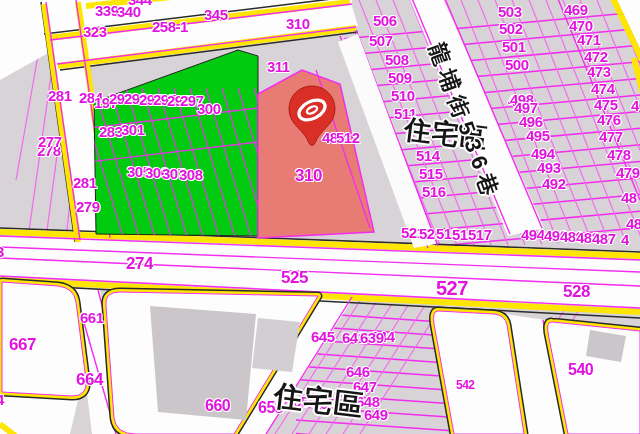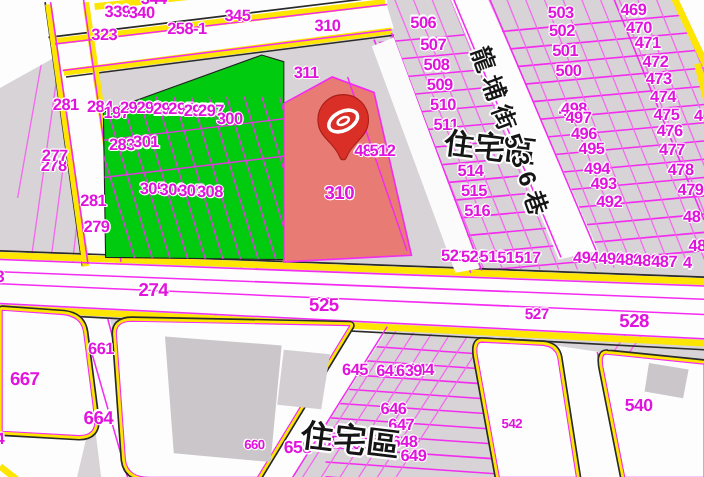--- a/index.html
+++ b/index.html
@@ -240,21 +240,21 @@
       <span class="lbl n" style="left: 121px; top: 122px;">301</span>
       <span class="lbl n" style="left: 197px; top: 101px;">300</span>
       <span class="lbl n" style="left: 127px; top: 164px;">305</span>
       <span class="lbl n" style="left: 145px; top: 165px;">306</span>
       <span class="lbl n" style="left: 162px; top: 166px;">307</span>
       <span class="lbl n" style="left: 179px; top: 167px;">308</span>
       <span class="lbl n" style="left: 295px; top: 167px; font-size: 17px;">310</span>
       <span class="lbl n" style="left: 322px; top: 130px;">488</span>
       <span class="lbl n" style="left: 336px; top: 130px;">512</span>
       <span class="lbl n" style="left: 373px; top: 13px;">506</span>
-      <span class="lbl n" style="left: 382px; top: 33px;">507</span>
+      <span class="lbl n" style="left: 369px; top: 33px;">507</span>
       <span class="lbl n" style="left: 385px; top: 52px;">508</span>
       <span class="lbl n" style="left: 388px; top: 70px;">509</span>
       <span class="lbl n" style="left: 391px; top: 88px;">510</span>
       <span class="lbl n" style="left: 394px; top: 106px;">511</span>
       <span class="lbl n" style="left: 416px; top: 148px;">514</span>
       <span class="lbl n" style="left: 419px; top: 166px;">515</span>
       <span class="lbl n" style="left: 422px; top: 184px;">516</span>
       <span class="lbl n" style="left: 498px; top: 4px;">503</span>
       <span class="lbl n" style="left: 499px; top: 21px;">502</span>
       <span class="lbl n" style="left: 502px; top: 39px;">501</span>
@@ -287,26 +287,26 @@
       <span class="lbl n" style="left: 452px; top: 227px;">518</span>
       <span class="lbl n" style="left: 468px; top: 227px;">517</span>
       <span class="lbl n" style="left: 521px; top: 227px;">494</span>
       <span class="lbl n" style="left: 544px; top: 228px;">490</span>
       <span class="lbl n" style="left: 560px; top: 229px;">489</span>
       <span class="lbl n" style="left: 576px; top: 230px;">488</span>
       <span class="lbl n" style="left: 592px; top: 231px;">487</span>
       <span class="lbl n" style="left: 621px; top: 232px;">4</span>
       <span class="lbl n" style="left: 126px; top: 255px; font-size: 17px;">274</span>
       <span class="lbl n" style="left: 281px; top: 269px; font-size: 17px;">525</span>
-      <span class="lbl n" style="left: 436px; top: 278px; font-size: 14px; margin-left: 41px;">527</span>
+      <span class="lbl n" style="left: 436px; top: 278px; font-size: 20px;">527</span>
       <span class="lbl n" style="left: 563px; top: 283px; font-size: 17px;">528</span>
       <span class="lbl n" style="left: 80px; top: 310px;">661</span>
       <span class="lbl n" style="left: 9px; top: 336px; font-size: 17px;">667</span>
       <span class="lbl n" style="left: 76px; top: 371px; font-size: 17px;">664</span>
-      <span class="lbl n" style="left: 222px; top: 398px; font-size: 12px;">660</span>
+      <span class="lbl n" style="left: 205px; top: 398px; font-size: 16px;">660</span>
       <span class="lbl n" style="left: 258px; top: 400px; font-size: 16px;">658</span>
       <span class="lbl n" style="left: 293px; top: 394px;">656</span>
       <span class="lbl n" style="left: 320px; top: 396px;">654</span>
       <span class="lbl n" style="left: 311px; top: 329px;">645</span>
       <span class="lbl n" style="left: 327px; top: 329px; padding-left: 44px;">644</span>
       <span class="lbl n" style="left: 342px; top: 330px;">641</span>
       <span class="lbl n" style="left: 360px; top: 330px;">639</span>
       <span class="lbl n" style="left: 346px; top: 364px;">646</span>
       <span class="lbl n" style="left: 353px; top: 379px;">647</span>
       <span class="lbl n" style="left: 356px; top: 394px;">648</span>

